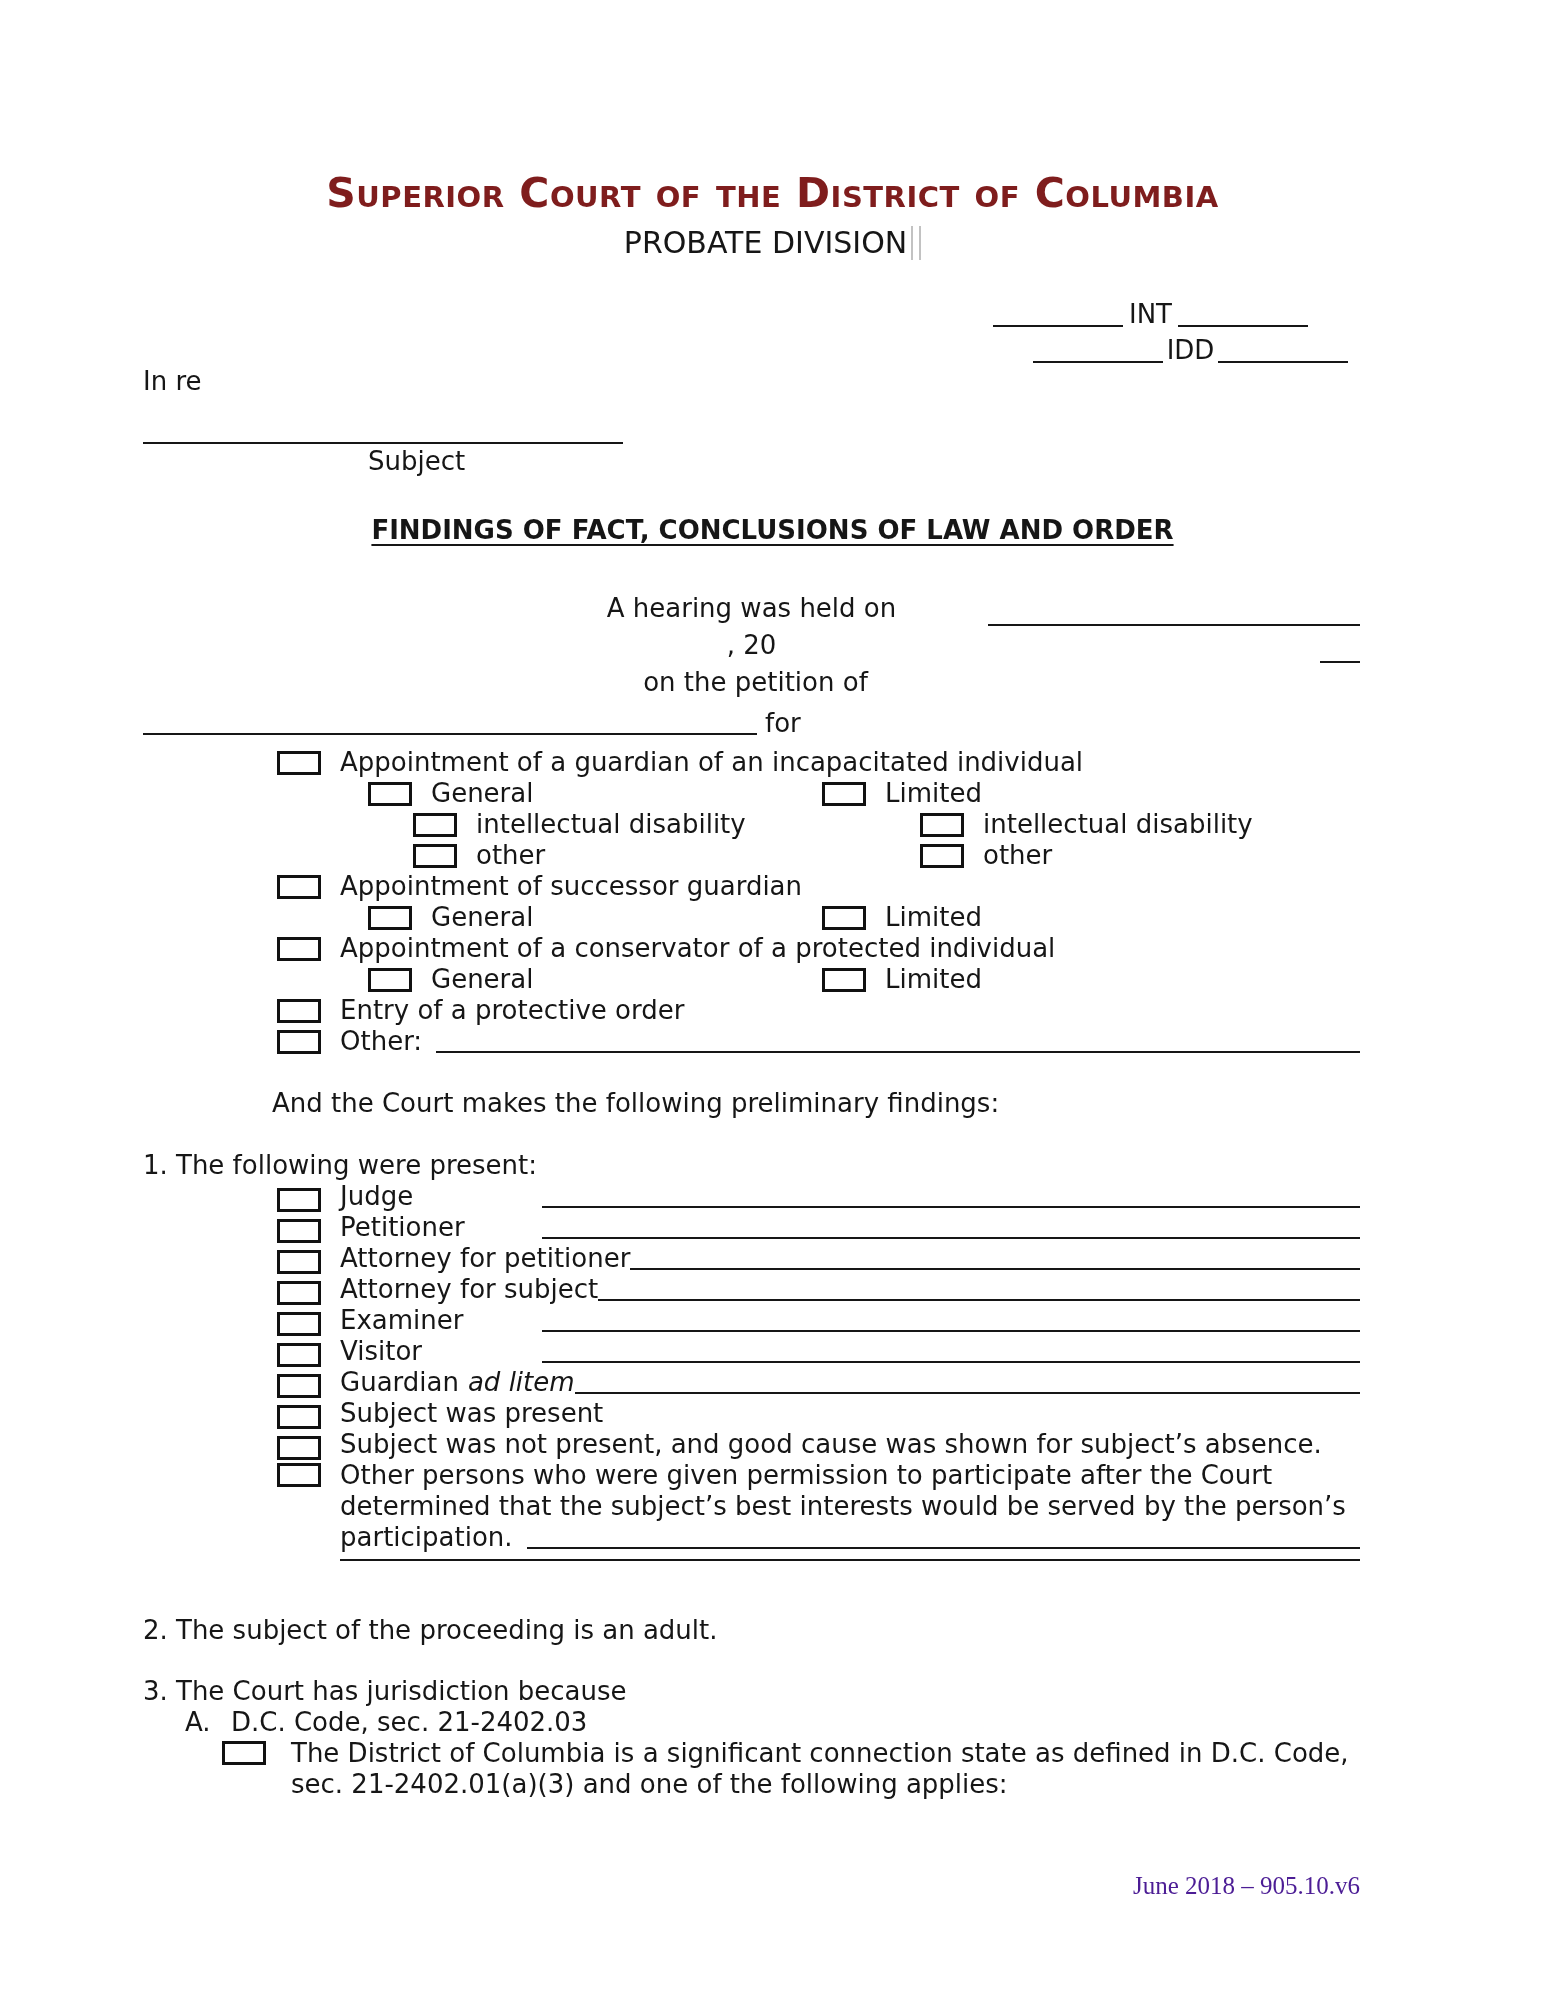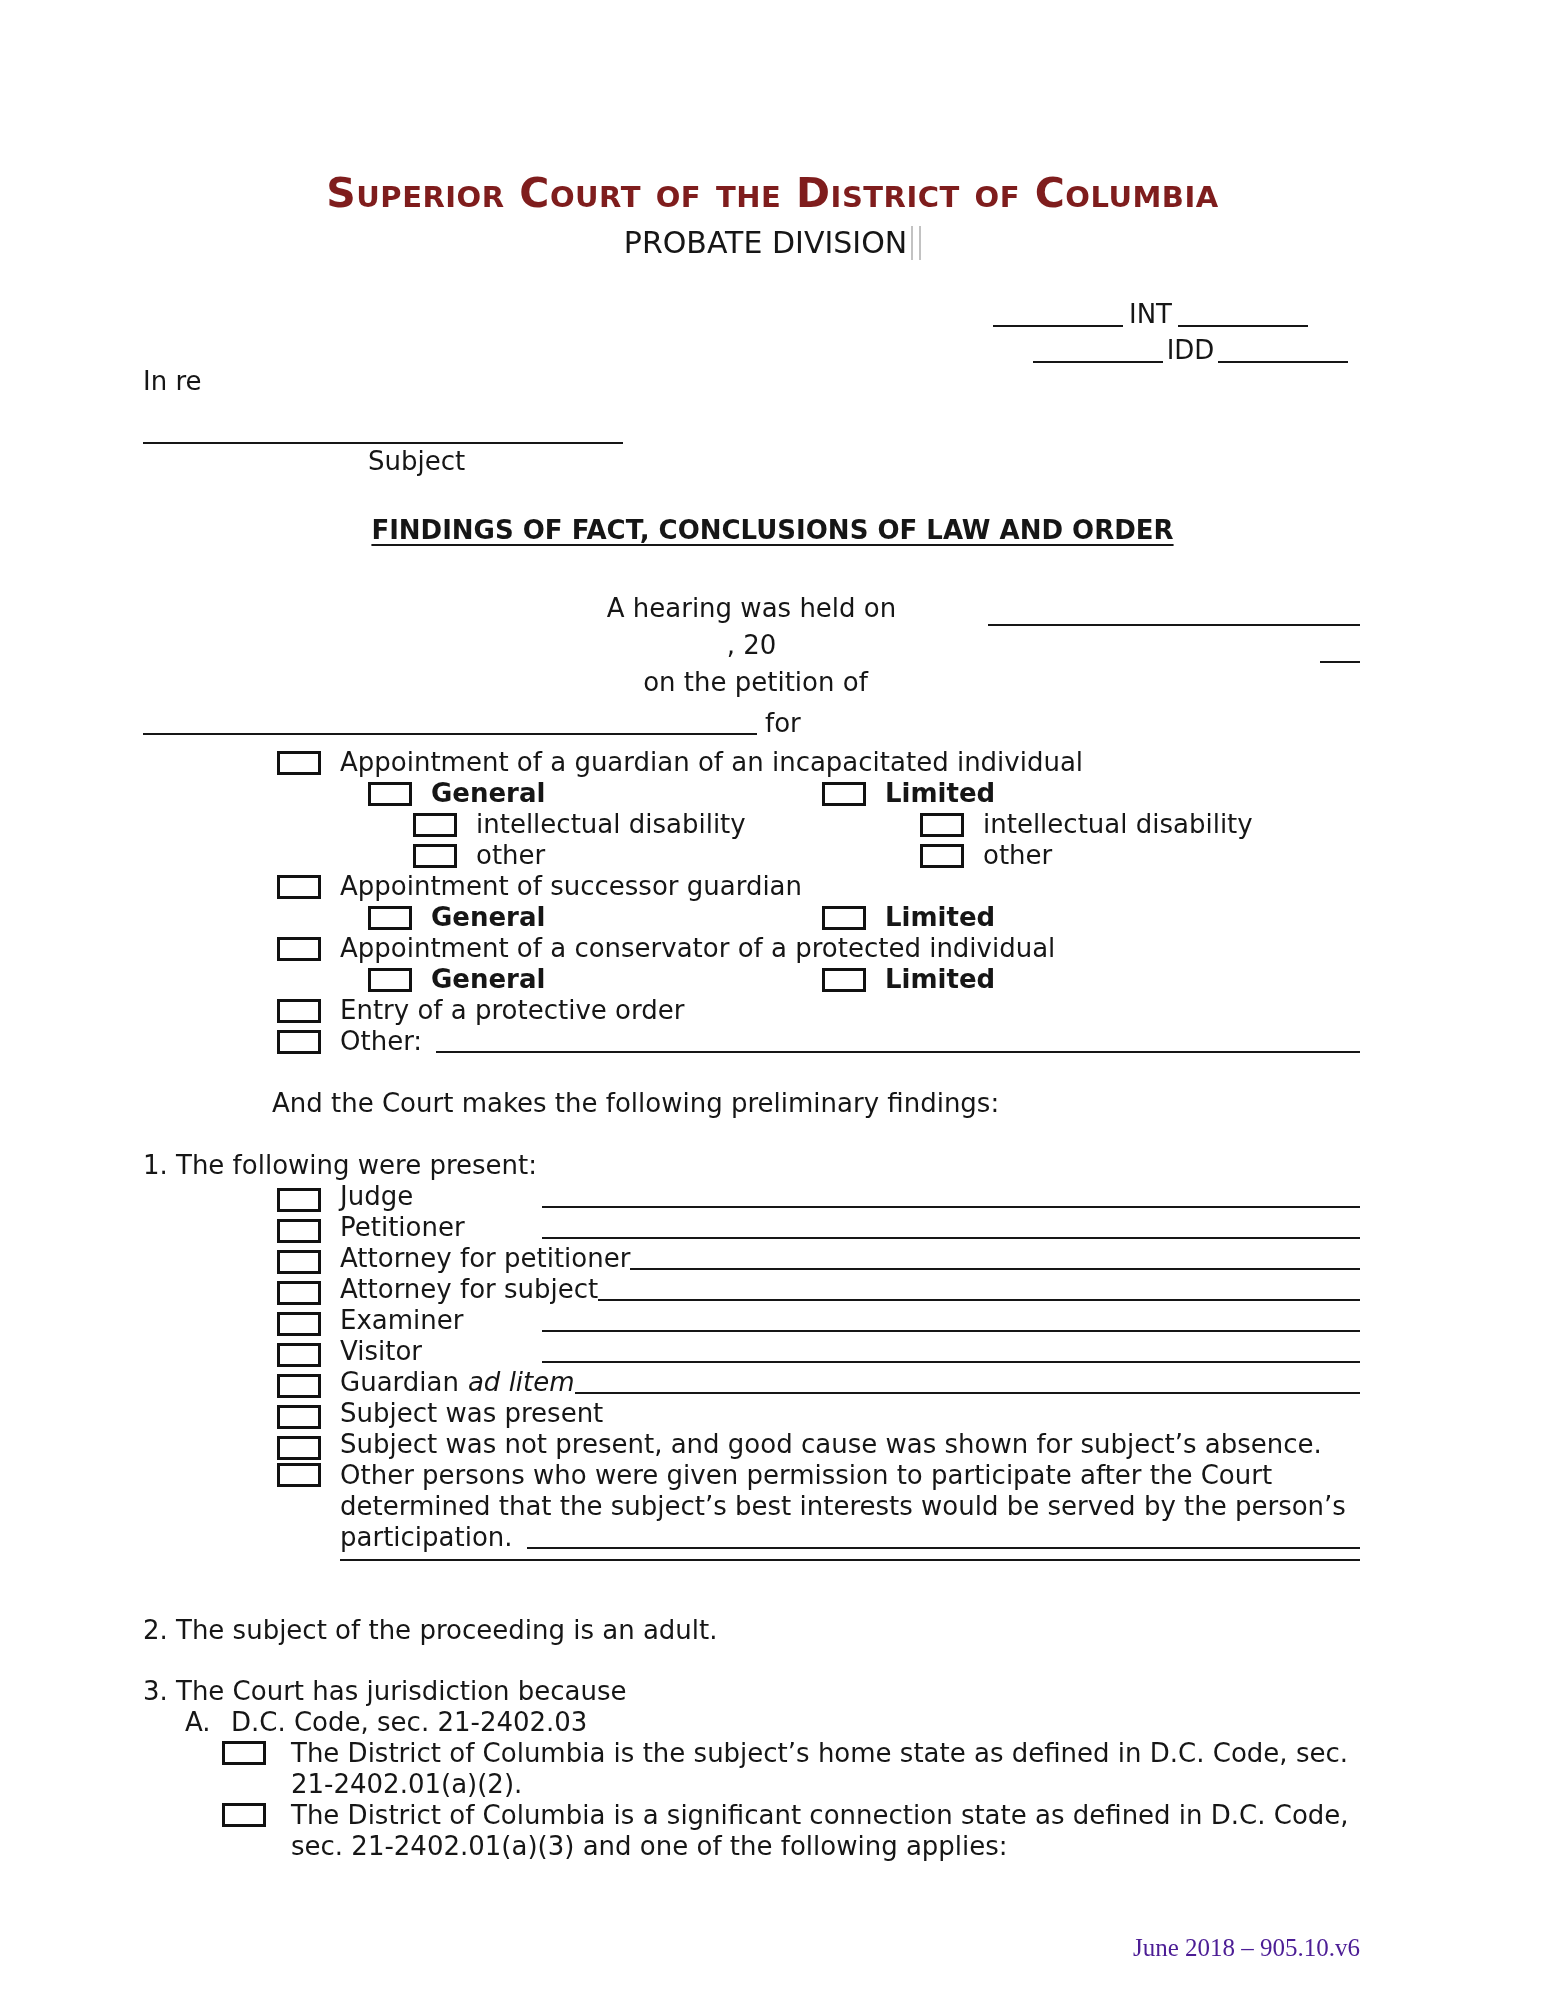--- a/index.html
+++ b/index.html
@@ -36,21 +36,21 @@
   .hearing1{margin:47px 0 0 0;display:flex;align-items:center;white-space:pre;flex-direction:column;}
   .hearing2{margin:10px 0 0 0;display:flex;align-items:center;white-space:pre;}
   .iline{display:inline-block;height:0;border-bottom:2px solid #161616;align-self:flex-end;margin-bottom:4px;}
   .w372{width:372px;margin-left:8px;}
   .w40{width:40px;}
   .w614{width:614px;}
   .ml8{margin-left:8px;}
   .petition{margin-top:8px;}
   .opt-row{display:flex;align-items:center;height:31px;white-space:nowrap;}
   .ind1{padding-left:134px;}
-  .ind2{padding-left:225px;font-weight:bold;}
+  .ind2{padding-left:225px;}
   .ind3{padding-left:270px;}
   .grp{display:flex;align-items:center;}
   .grpL2{width:454px;flex:none;}
   .grpL3{width:507px;flex:none;}
   .cb{width:44px;height:24px;border:3px solid #111;box-sizing:border-box;flex:none;background:#fff;}
   .cb-gap{margin-right:19px;}
   .fill-line{flex:1 1 auto;border-bottom:2px solid #161616;align-self:flex-end;margin-bottom:4px;height:0;}
   .other-gap{margin-left:14px;}
   .preliminary{margin-top:31px;padding-left:129px;}
   .item-head{margin-top:31px;display:flex;}
@@ -279,27 +279,20 @@
     <span>The Court has jurisdiction because</span>
   </div>
   <div class="suba">
     <span class="anum">A.</span>
     <span>D.C. Code, sec. 21-2402.03</span>
   </div>
 
   <div class="j-row">
     <span class="cb"></span>
     <div>
-      <div>The District of Columbia is the subject’s home state as defined in D.C. Code, sec.</div>
-      <div>21-2402.01(a)(2).</div>
-    </div>
-  </div>
-  <div class="j-row">
-    <span class="cb"></span>
-    <div>
       <div>The District of Columbia is a significant connection state as defined in D.C. Code,</div>
       <div>sec. 21-2402.01(a)(3) and one of the following applies:</div>
     </div>
   </div>
 
   <div class="footer">June 2018 – 905.10.v6</div>
 
 </div>
 
 </body></html>

